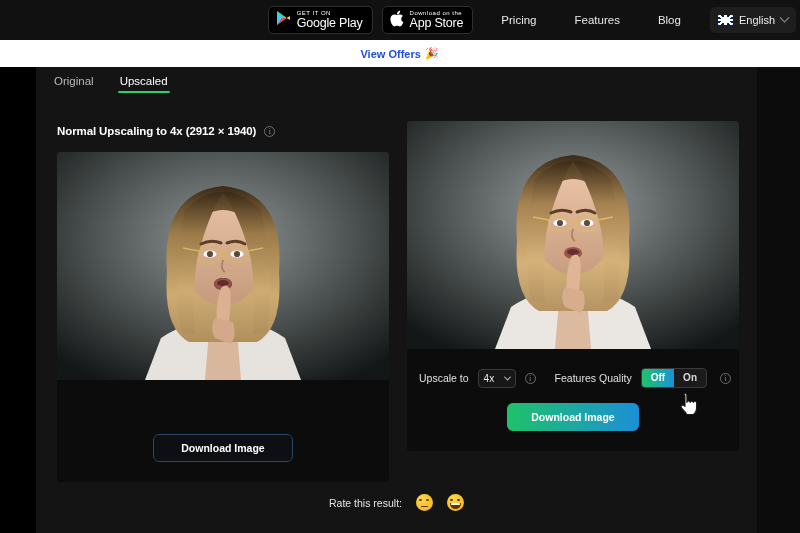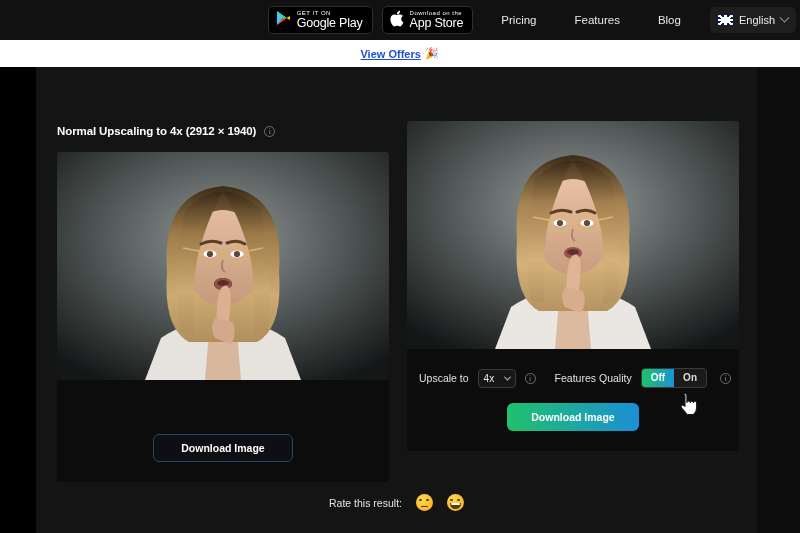--- a/index.html
+++ b/index.html
@@ -50,21 +50,21 @@
   .lang-label { font-size: 11px; color: #ededed; }
   .chev { width: 7px; height: 7px; border-right: 1.4px solid #9a9a9a; border-bottom: 1.4px solid #9a9a9a;
           transform: rotate(45deg) translate(-2px,-2px); }
 
   
   .banner {
     position: absolute; left: 0; top: 40px; width: 800px; height: 27px;
     background: #ffffff; display: flex; align-items: center; justify-content: center;
     gap: 5px; font-size: 11px; color: #1a1a1a;
   }
-  .banner a { color: #1d4ed8; font-weight: bold; text-decoration: underline; cursor: pointer; }
+  .banner a { color: #1d4ed8; font-weight: bold; cursor: pointer; }
 
   
   .gutter-l { position: absolute; left: 0; top: 67px; width: 36px; height: 466px; background: #000; }
   .gutter-r { position: absolute; left: 757px; top: 67px; width: 43px; height: 466px; background: #0c0c0c; }
   .page {
     position: absolute; left: 36px; top: 67px; width: 721px; height: 466px;
     background: #141414;
   }
 
   
@@ -193,20 +193,24 @@
   <div class="banner">
     <a>View Offers</a>
     <span>🎉</span>
   </div>
 
   <div class="gutter-l"></div>
   <div class="gutter-r"></div>
 
   <div class="page">
 
+    <div class="tabs">
+      <div class="tab">Original</div>
+      <div class="tab active">Upscaled</div>
+    </div>
 
     <div class="col col-left">
       <div class="col-head">
         <span class="col-title">Normal Upscaling to 4x (2912 × 1940)</span>
         <span class="info">i</span>
       </div>
 
       <div class="card">
         <div class="photo">
           <svg viewBox="0 0 332 228" preserveAspectRatio="xMidYMid slice">

